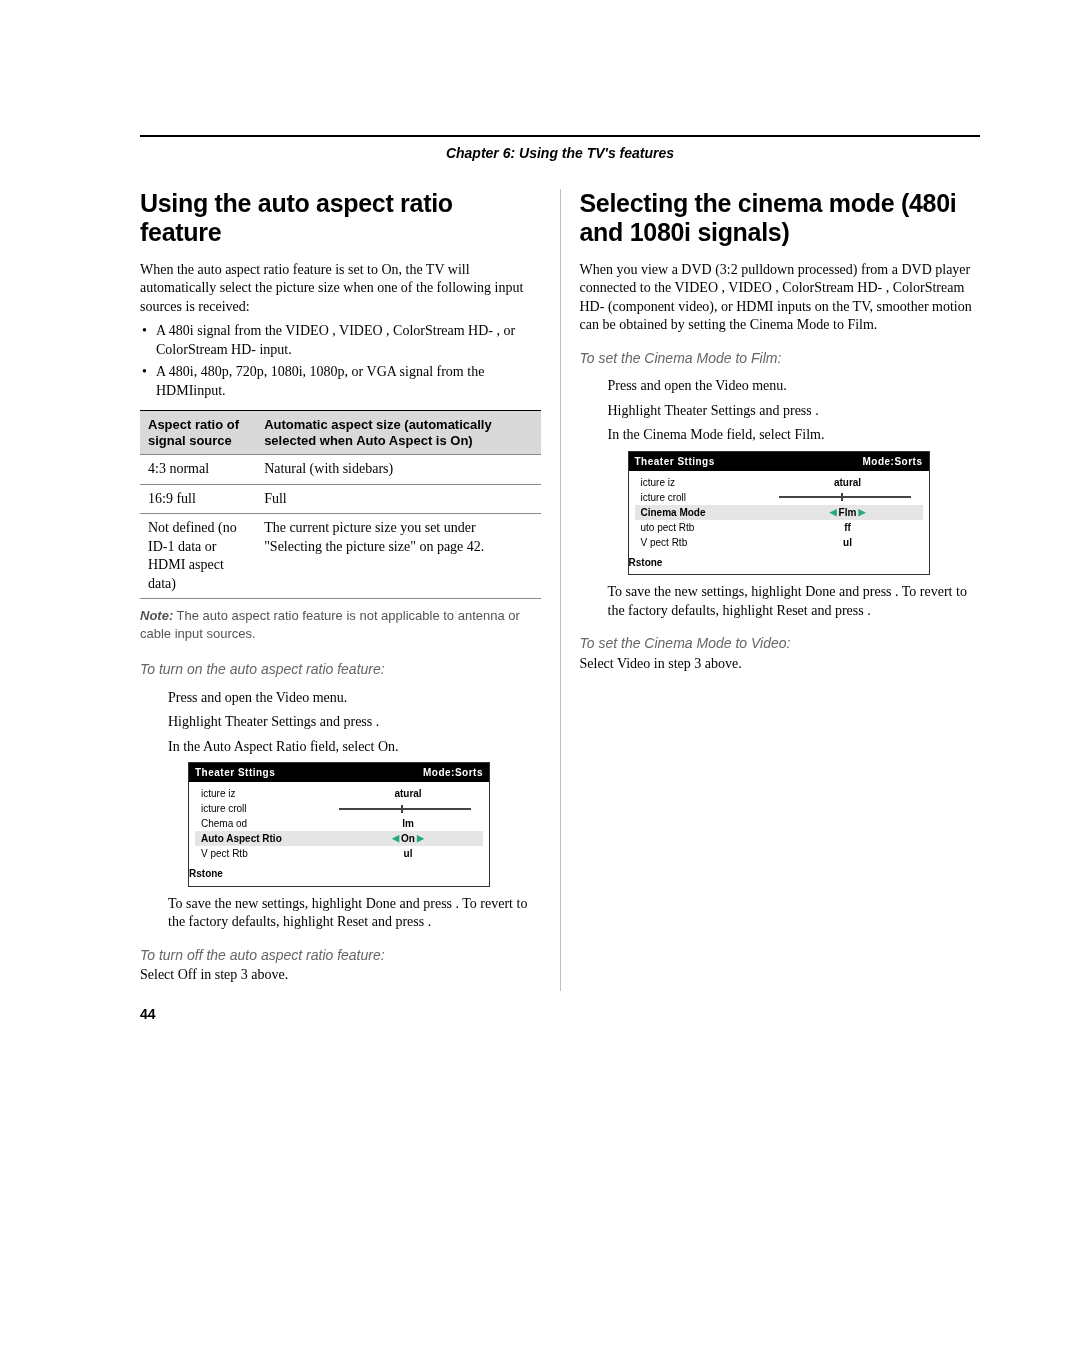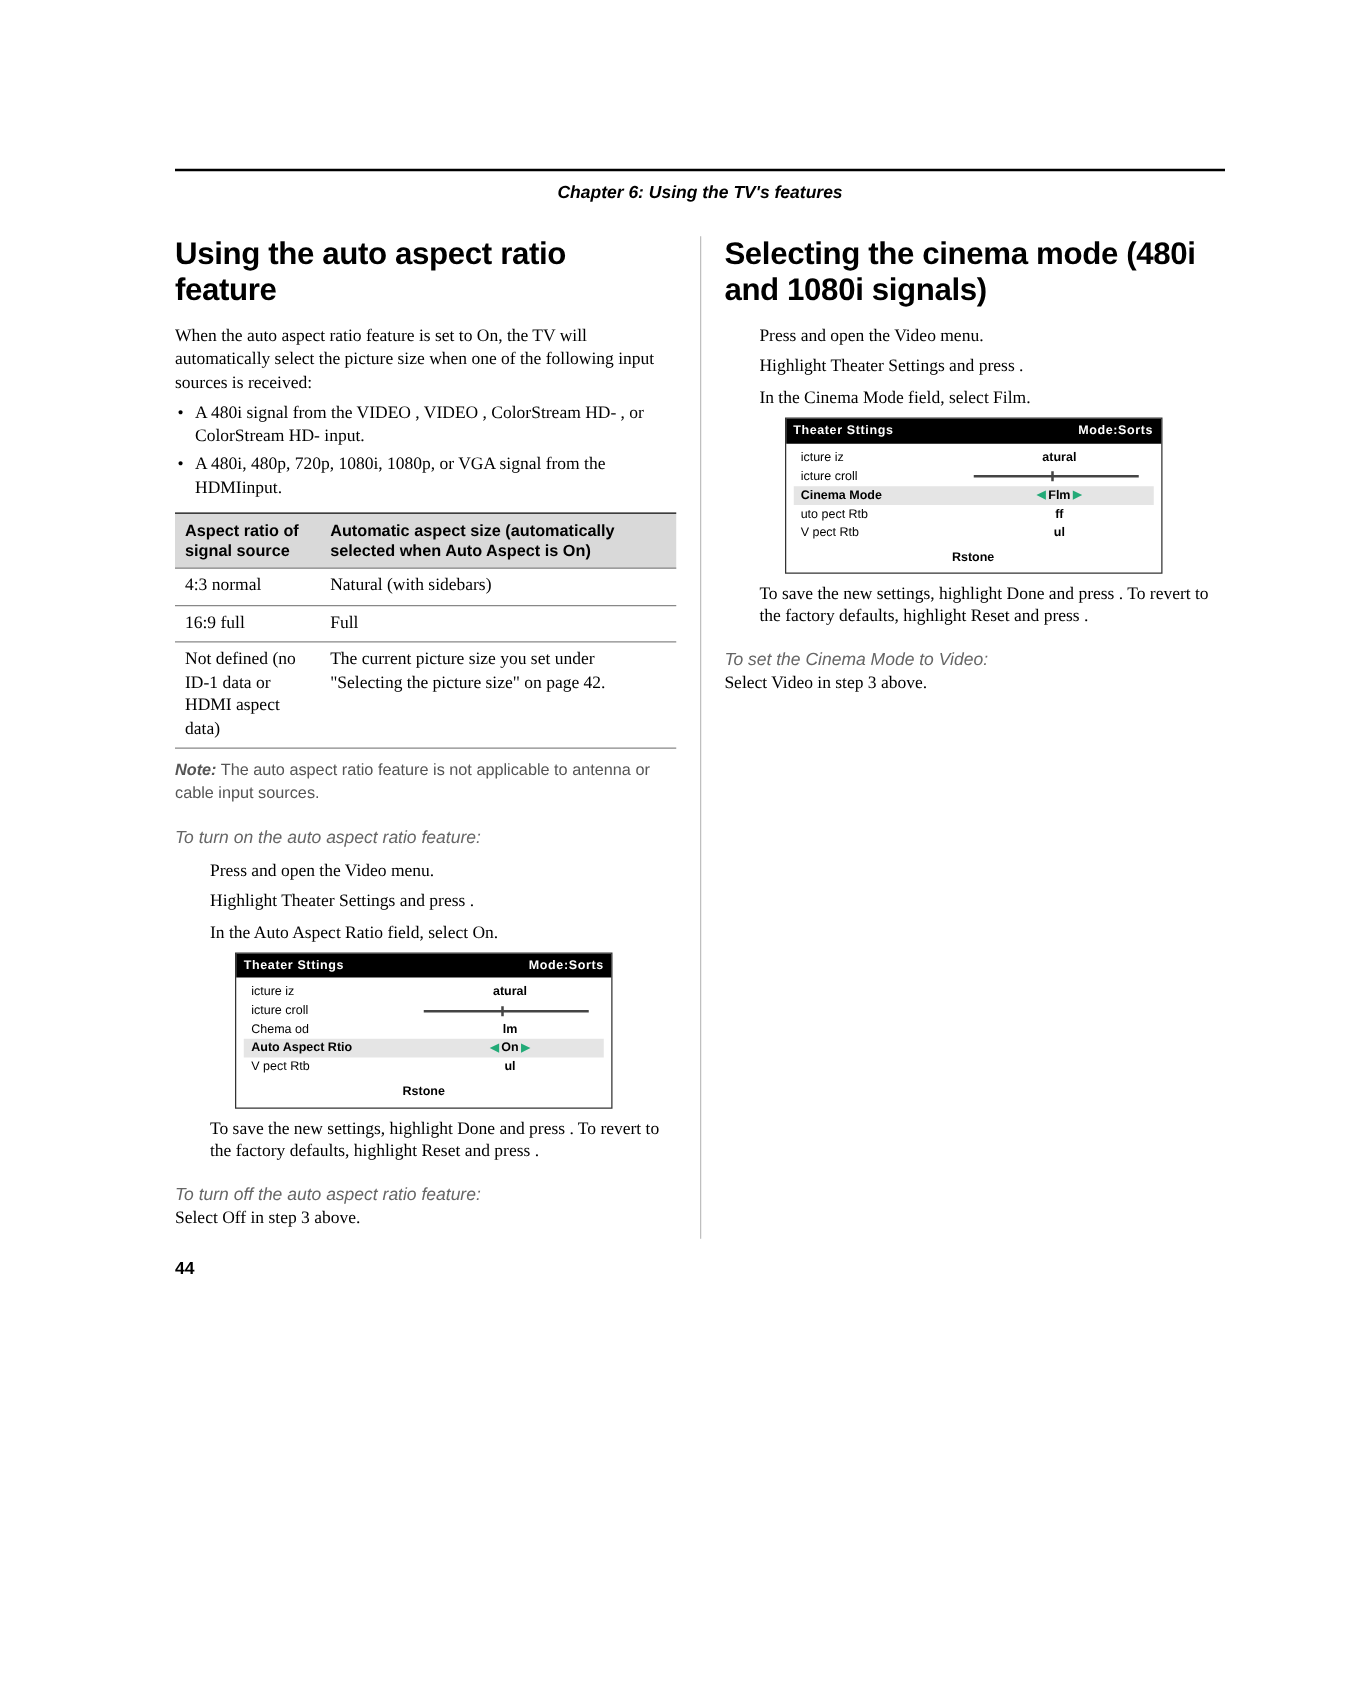--- a/index.html
+++ b/index.html
@@ -151,21 +151,21 @@
     content: "";
     position: absolute;
     left: 47%;
     top: -3px;
     width: 2px;
     height: 8px;
     background: #444;
   }
   .osd-foot {
     display: flex;
-    justify-content: center;
+    justify-content: flex-start;
     padding: 4px 0 5px 0;
     font-weight: bold;
   }
 
   .page-num {
     position: absolute;
     bottom: 55px;
     left: 140px;
     font-family: Arial, Helvetica, sans-serif;
     font-weight: bold;
@@ -265,21 +265,23 @@
       </div>
 
       <div class="proc-head tight">To turn off the auto aspect ratio feature:</div>
       <p class="body-p">Select Off in step 3 above.</p>
     </div>
 
     <div class="divider"></div>
 
     <div class="col">
       <h1>Selecting the cinema mode (480i and 1080i signals)</h1>
-
+      <p class="body-p">When you view a DVD (3:2 pulldown processed) from a DVD player connected to the VIDEO   , VIDEO   , ColorStream HD-  , ColorStream HD-    (component video), or HDMI inputs on the TV, smoother motion can be obtained by setting the Cinema Mode  to Film.</p>
+
+      <div class="proc-head">To set the Cinema Mode to Film:</div>
       <div class="steps">
         <p>Press     and open the Video menu.</p>
         <p>Highlight Theater Settings    and press    .</p>
         <p>In the Cinema Mode   field, select Film.</p>
       </div>
 
       <div class="steps">
         <div class="osd">
           <div class="osd-title">
             <span>Theater Sttings</span>

